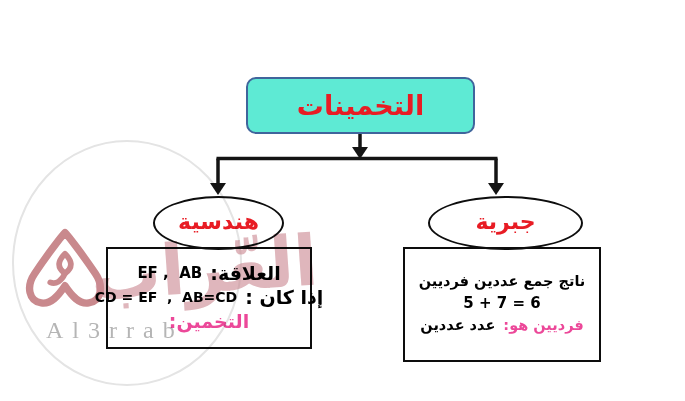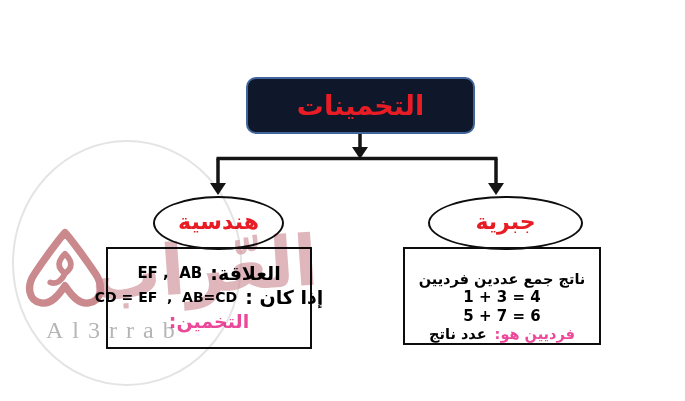--- a/index.html
+++ b/index.html
@@ -5,41 +5,41 @@
   html,body{margin:0;padding:0;background:#fff;}
   .stage{
     position:relative;width:685px;height:401px;background:#ffffff;overflow:hidden;
     font-family:"DejaVu Sans",sans-serif;
   }
   
   .connectors{position:absolute;left:0;top:0;width:685px;height:401px;}
   
   .title-box{
     position:absolute;left:246px;top:77px;width:225px;height:53px;
-    border:2.5px solid #40659c;border-radius:10px;background:#0f172a;
+    border:2.5px solid #40659c;border-radius:10px;background:#5eead4;
     display:flex;align-items:center;justify-content:center;
   }
   .title-box span{
     color:#e81c24;font-weight:bold;font-size:27px;line-height:1;
   }
   
   .oval{
     position:absolute;border:2.5px solid #0d0d0d;border-radius:50%;
     display:flex;align-items:center;justify-content:center;background:transparent;
   }
   .oval-left{left:153px;top:196px;width:127px;height:50px;}
   .oval-right{left:428px;top:196px;width:151px;height:50px;}
   .oval span{color:#e81c24;font-weight:bold;font-size:22px;line-height:1;padding-bottom:2px;}
   
   .detail-box{
     position:absolute;border:2.5px solid #0d0d0d;background:transparent;
     display:flex;flex-direction:column;align-items:center;box-sizing:border-box;
   }
   .box-left{left:106px;top:247px;width:206px;height:102px;padding-top:12px;}
-  .box-right{left:403px;top:247px;width:198px;height:98px;padding-top:21px;}
+  .box-right{left:403px;top:247px;width:198px;height:115px;padding-top:21px;}
   .bline{
     direction:rtl;display:flex;align-items:center;justify-content:center;
     column-gap:8px;height:24px;font-weight:bold;white-space:pre;
   }
   .box-right .bline{height:22px;}
   .ar{font-size:19px;color:#000;}
   .ar-lg{font-size:14.5px;color:#000;}
   .formula{direction:ltr;unicode-bidi:isolate;font-size:14px;color:#000;white-space:pre;}
   .formula-lg{direction:ltr;unicode-bidi:isolate;font-size:15px;color:#000;white-space:pre;}
   .purple{color:#ec4899;}
@@ -102,28 +102,25 @@
     <div class="bline">
       <span class="ar purple">التخمين:</span>
     </div>
   </div>
 
   <div class="detail-box box-right" dir="rtl">
     <div class="bline">
       <span class="ar-lg">ناتج جمع عددين فرديين</span>
     </div>
     <div class="bline">
-      <span class="formula-lg" dir="ltr">1 + 3 = 4</span>
-    </div>
-    <div class="bline">
       <span class="formula-lg" dir="ltr">5 + 7 = 6</span>
     </div>
     <div class="bline">
       <span class="ar-lg purple">فرديين هو:</span>
-      <span class="ar-lg">عدد ناتج</span>
+      <span class="ar-lg">عدد عددين</span>
     </div>
   </div>
 
   <div class="watermark">
     <svg class="wm-circle" viewBox="0 0 685 401">
       <ellipse cx="127" cy="263" rx="114" ry="122" fill="none" stroke="#e4e4e4" stroke-width="2"></ellipse>
     </svg>
     <svg class="wm-logo" viewBox="0 0 100 110">
       <g fill="none" stroke="#c9898d" stroke-width="9" stroke-linecap="round" stroke-linejoin="round">
         <path d="M50 8 C45 13 25 40 13 58 C2 74 6 92 21 94 C33 96 42 85 50 73 C58 85 67 96 79 94 C94 92 98 74 87 58 C75 40 55 13 50 8 Z"></path>

